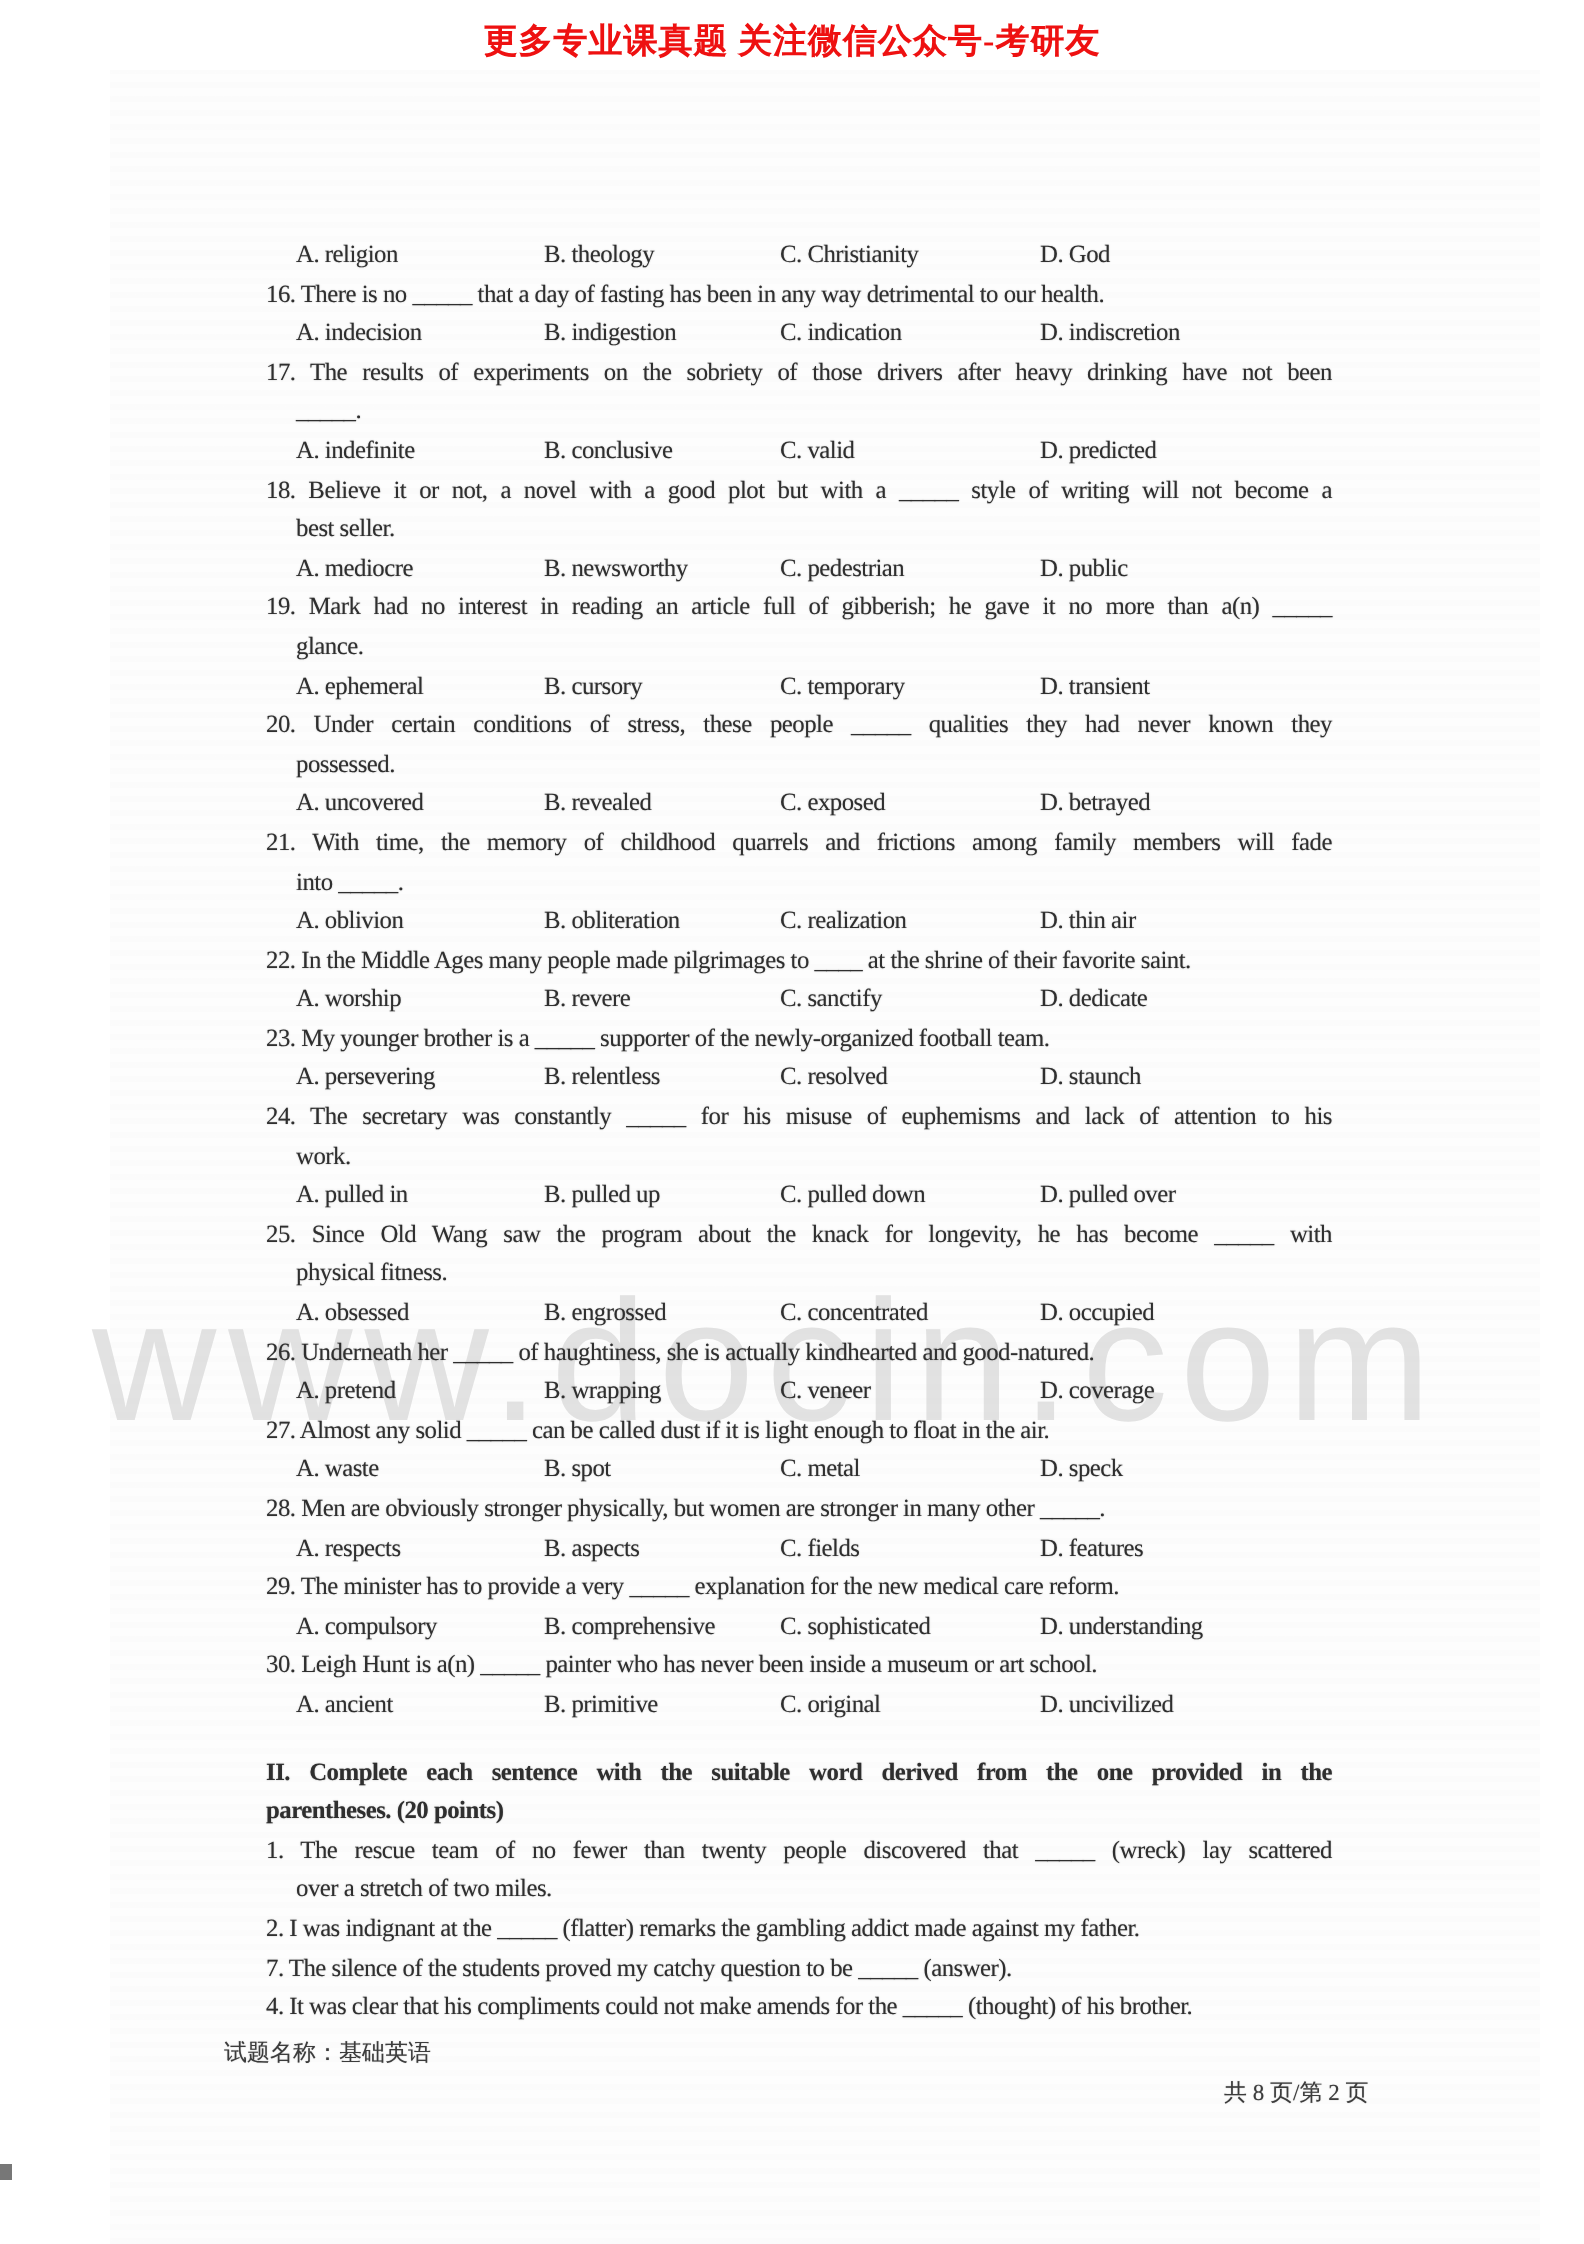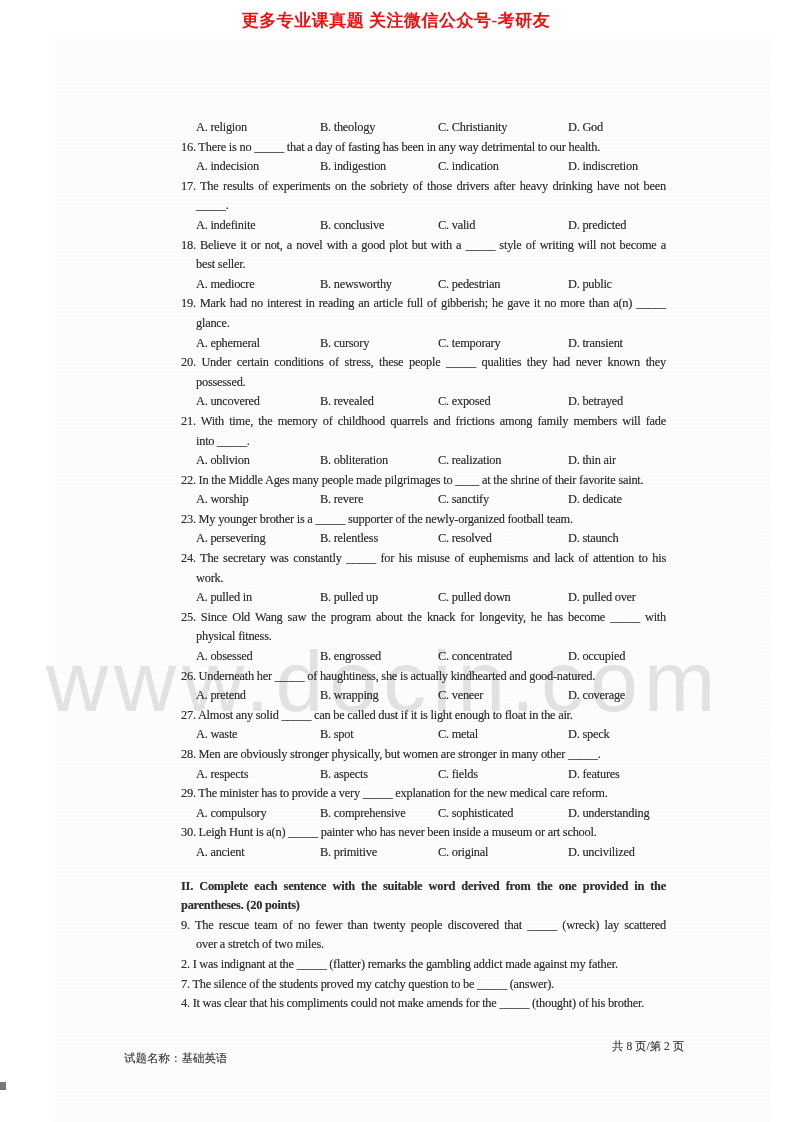--- a/index.html
+++ b/index.html
@@ -35,37 +35,37 @@
     z-index:1;
   }
   .content{
     position:absolute;left:133px;top:118px;width:533px;
     font-size:12.4px;
     letter-spacing:-0.25px;
     color:#2f2f2f;
     text-shadow:0 0 0.6px rgba(47,47,47,0.5);
     z-index:2;
   }
-  .row{position:relative;height:19.6px;line-height:19.6px;white-space:nowrap;margin-left:48px;}
+  .row{position:relative;height:19.6px;line-height:19.6px;white-space:nowrap;}
   .line.justify{white-space:normal;text-align:justify;text-align-last:justify;}
   .indent{padding-left:15px;}
   .bold{font-weight:bold;}
   .gap{height:14px;}
   .opt{position:absolute;top:0;}
   .opt0{left:15px;}
   .opt1{left:139px;}
   .opt2{left:257px;}
   .opt3{left:387px;}
   .page-footer{
     position:absolute;left:0;top:1019px;width:792px;height:20px;
     font-size:11.5px;color:#3c3c3c;
     text-shadow:0 0 0.5px rgba(60,60,60,0.5);
     z-index:2;
   }
-  .footer-left{position:absolute;left:124px;top:0;margin-top:32px;}
+  .footer-left{position:absolute;left:112px;top:0;}
   .footer-right{position:absolute;left:612px;top:0;margin-top:20px;}
   .scan-artifact{
     position:absolute;left:0px;top:1082px;width:6px;height:8px;
     background:#555;opacity:0.8;
   }
 </style>
 </head>
 <body>
 
 <div class="scan-page"></div>
@@ -189,21 +189,21 @@
     <div class="row line">30. Leigh Hunt is a(n) _____ painter who has never been inside a museum or art school.</div>
     <div class="row options-row">
       <span class="opt opt0">A. ancient</span>
       <span class="opt opt1">B. primitive</span>
       <span class="opt opt2">C. original</span>
       <span class="opt opt3">D. uncivilized</span>
     </div>
     <div class="gap"></div>
     <div class="row line bold justify">II. Complete each sentence with the suitable word derived from the one provided in the</div>
     <div class="row line bold">parentheses. (20 points)</div>
-    <div class="row line justify">9. The rescue team of no fewer than twenty people discovered that _____ (wreck) lay scattered</div>
+    <div class="row line justify">1. The rescue team of no fewer than twenty people discovered that _____ (wreck) lay scattered</div>
     <div class="row line indent">over a stretch of two miles.</div>
     <div class="row line">2. I was indignant at the _____ (flatter) remarks the gambling addict made against my father.</div>
     <div class="row line">7. The silence of the students proved my catchy question to be _____ (answer).</div>
     <div class="row line">4. It was clear that his compliments could not make amends for the _____ (thought) of his brother.</div>
   </div>
 
 <div class="page-footer">
   <span class="footer-left">试题名称：基础英语</span>
   <span class="footer-right">共 8 页/第 2 页</span>
 </div>

